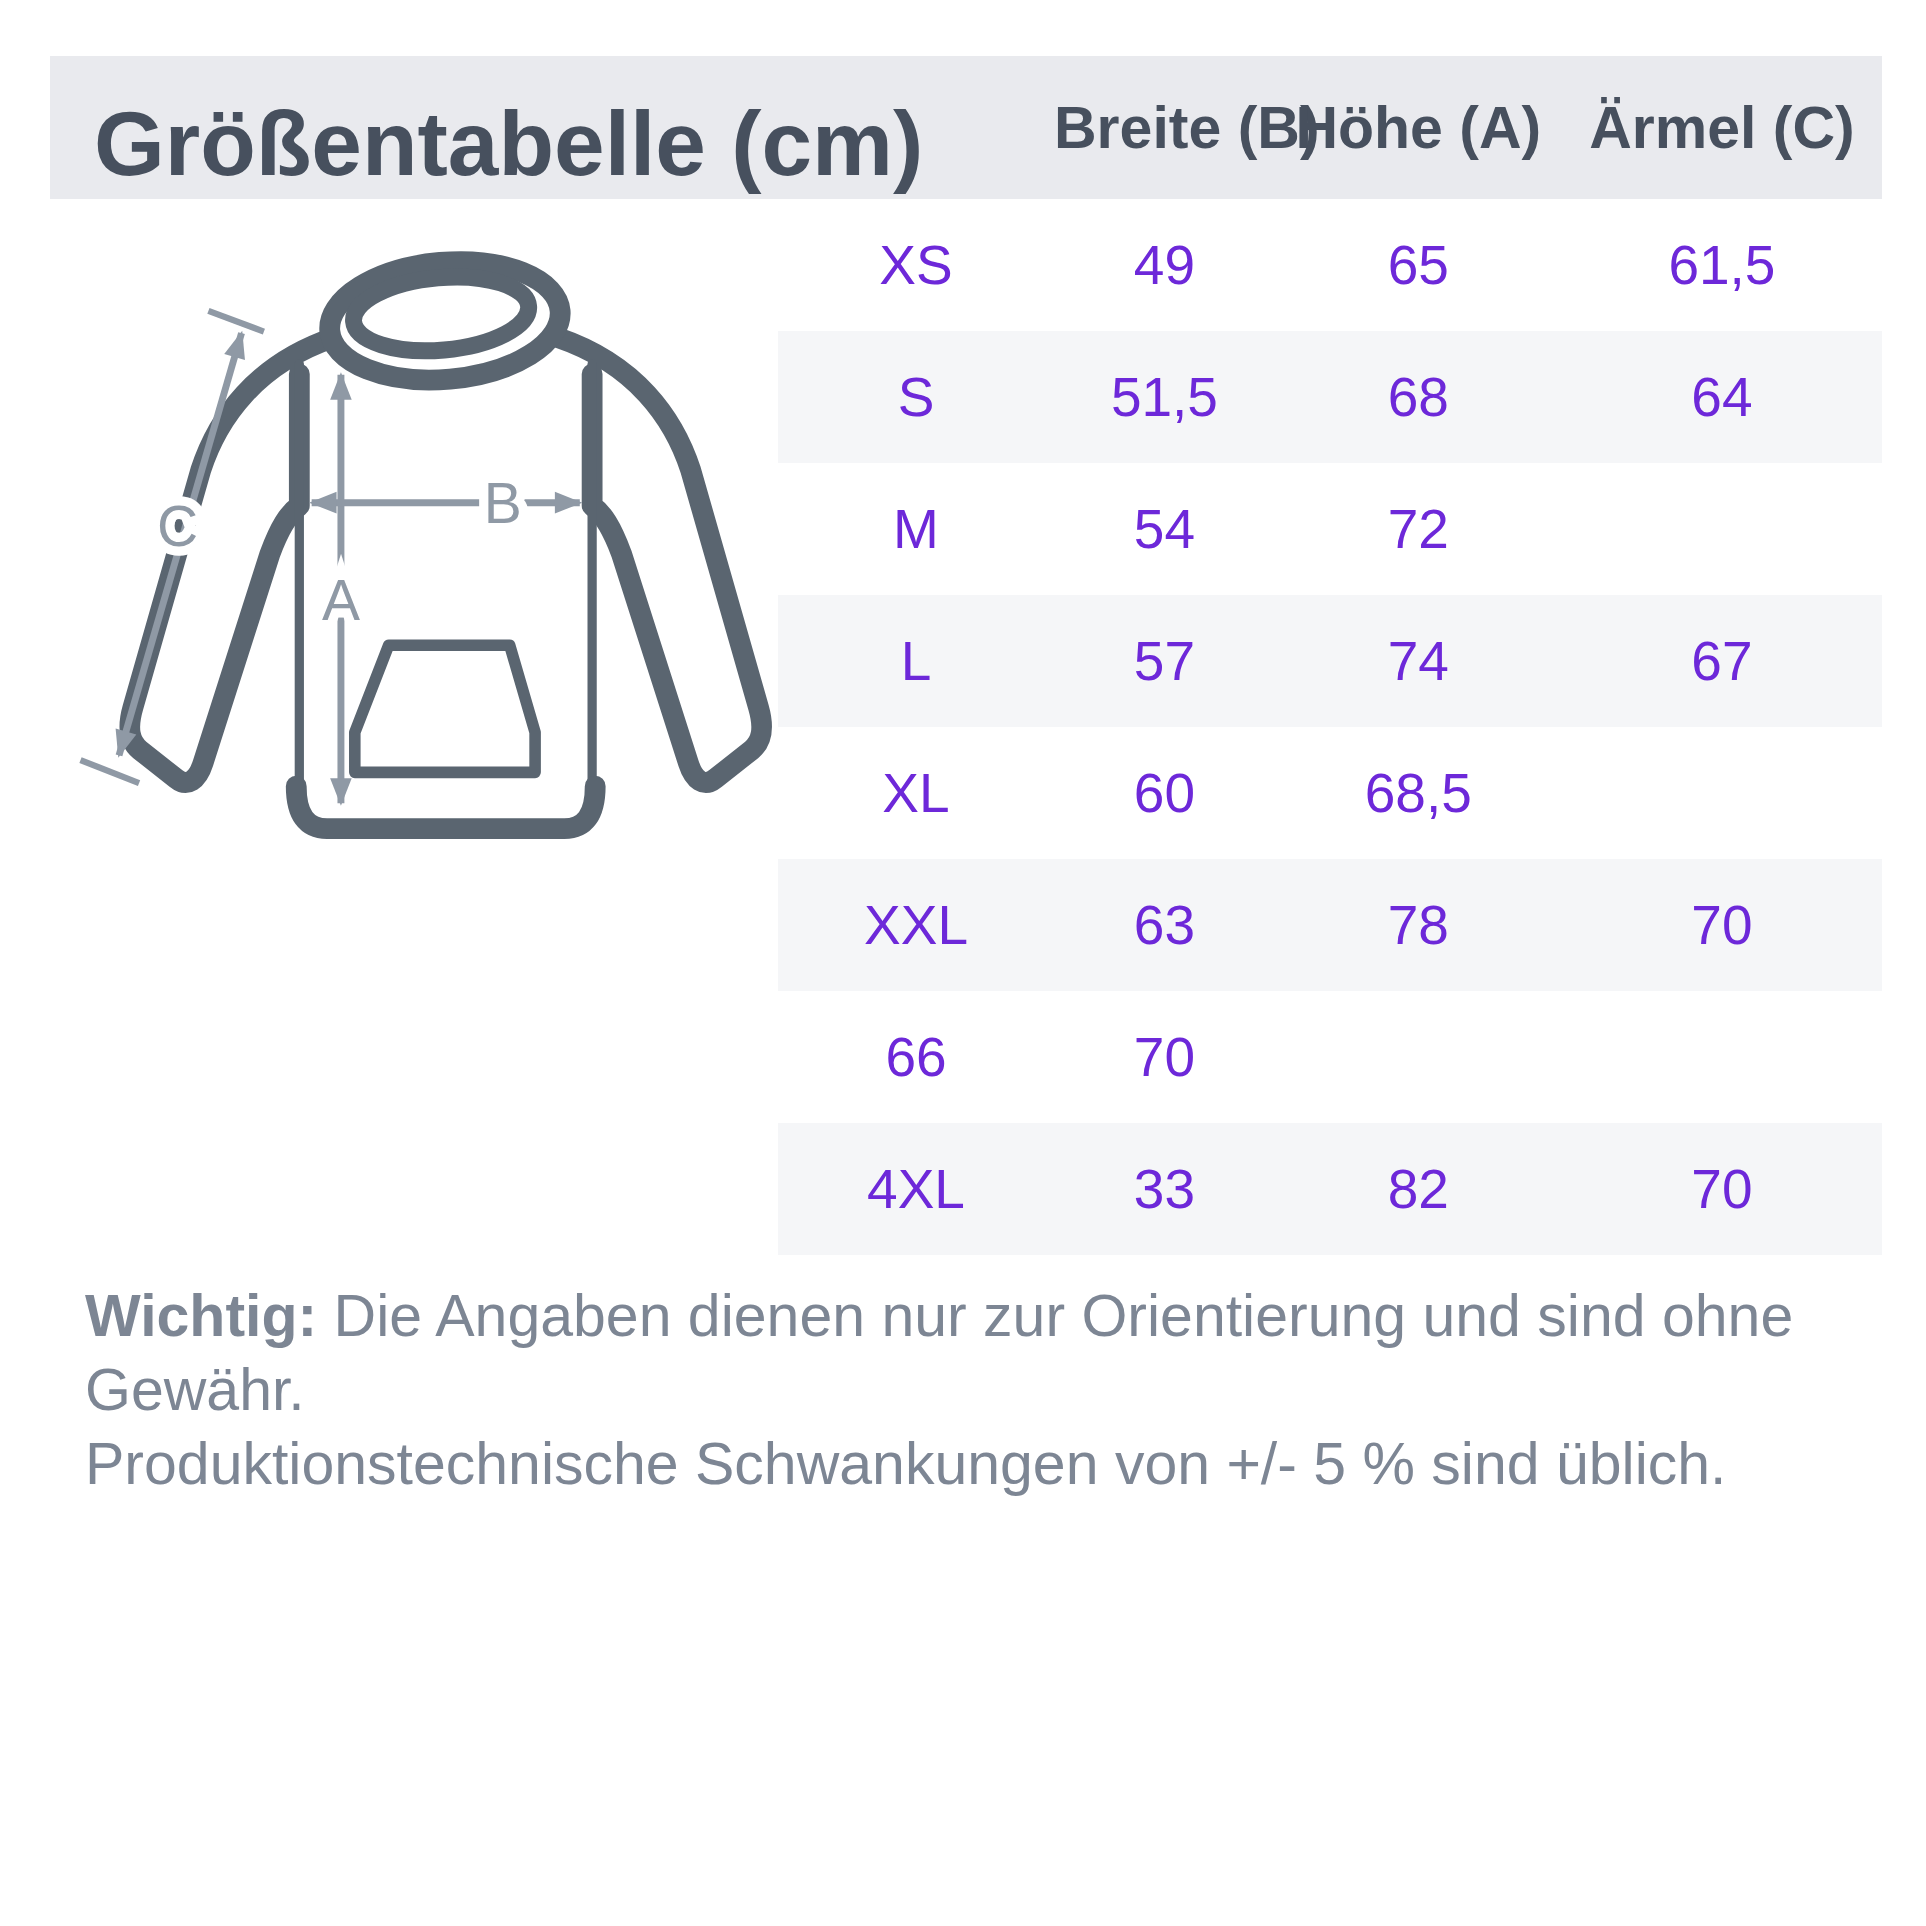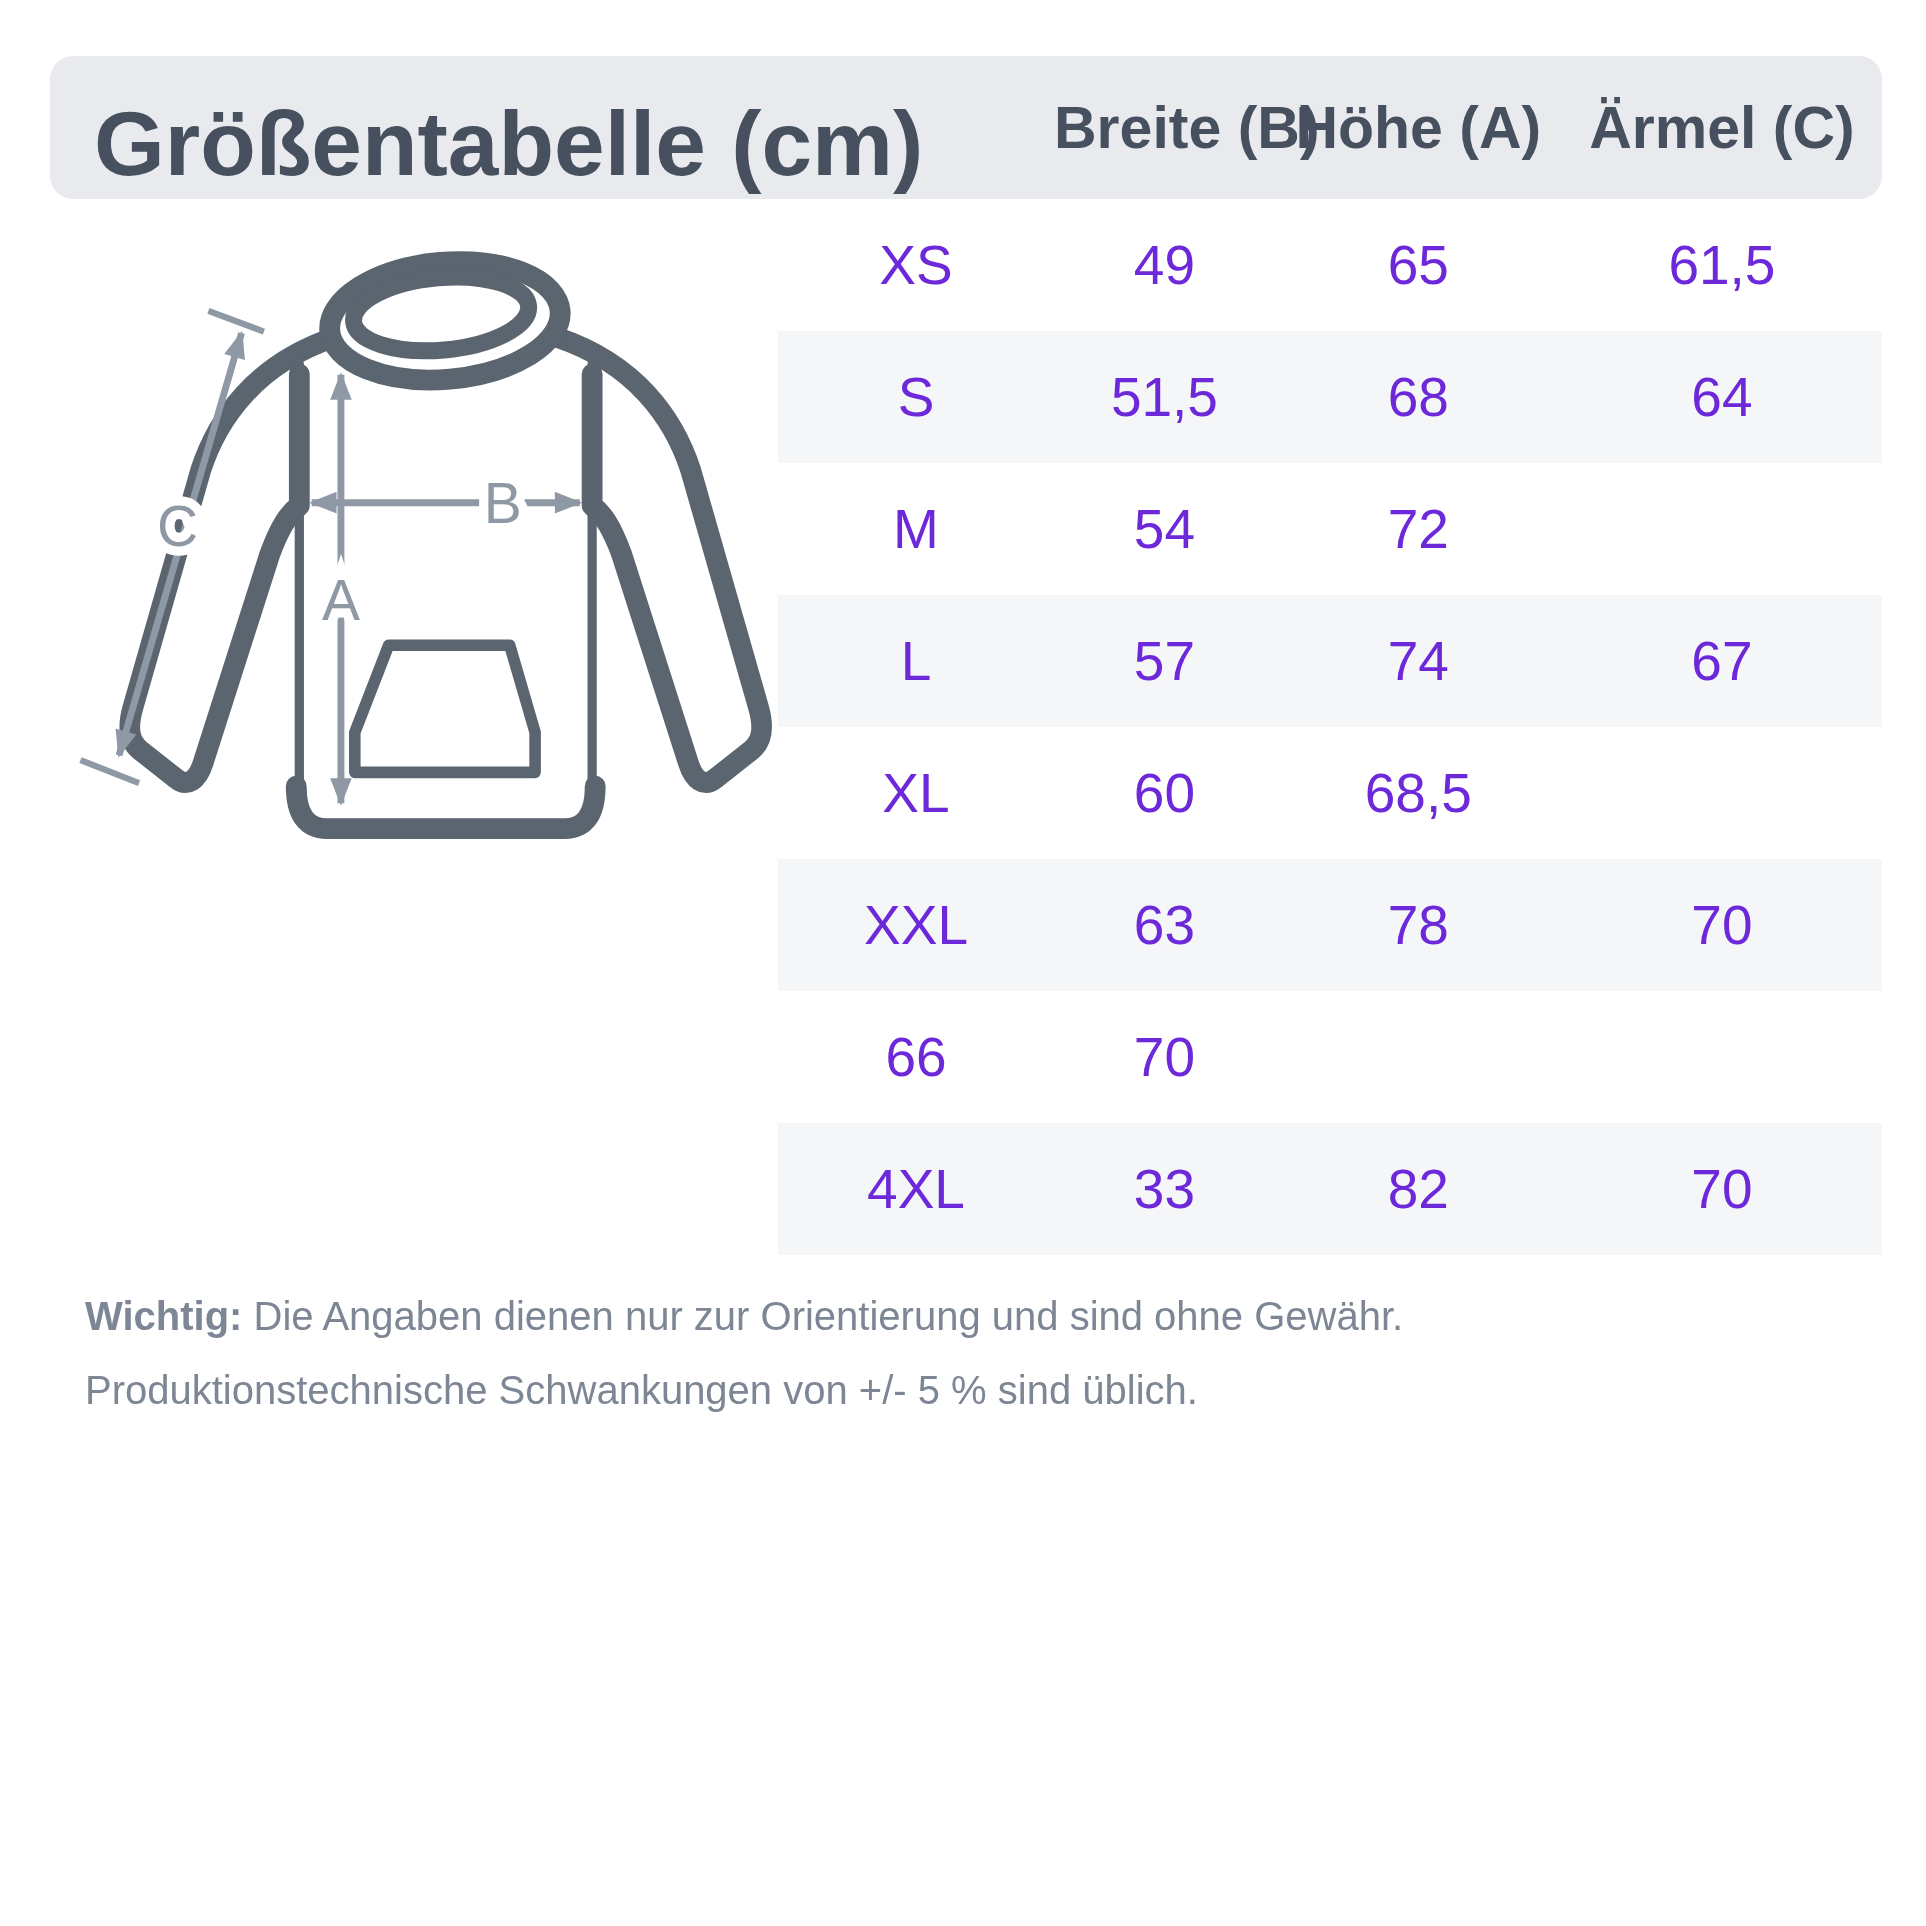--- a/index.html
+++ b/index.html
@@ -6,21 +6,21 @@
   .page{
     position:relative;
     width:1926px;height:1926px;
     background:#ffffff;
     font-family:"Liberation Sans","DejaVu Sans",sans-serif;
     overflow:hidden;
   }
   .sheet{position:absolute;left:50px;top:56px;width:1832px;}
 
   
-  .header-bar{position:relative;height:143px;background:#e9eaee;border-radius:23px;}
+  .header-bar{position:relative;height:143px;background:#e9eaee;}
   .title{
     position:absolute;left:44px;bottom:4.6px;
     font-size:91px;font-weight:700;color:#47505e;line-height:1.1;
     white-space:nowrap;
   }
   .header-cols{
     position:absolute;right:0;top:0;height:100%;width:1104px;
     display:grid;grid-template-columns:25% 20% 26% 29%;align-items:center;
   }
   .hcol{text-align:center;font-size:59px;font-weight:700;color:#47505e;white-space:nowrap;}
@@ -33,21 +33,21 @@
   .row{
     display:grid;grid-template-columns:25% 20% 26% 29%;
     height:132px;align-items:center;text-align:center;
     font-size:55px;color:#6d28d9;
   }
   .row.striped{background:#f5f6f8;}
 
   
   .note{
     margin:26px 0 0 35px;width:1741px;
-    font-size:40px;line-height:74px;color:#7d8694;
+    font-size:59px;line-height:74px;color:#7d8694;
   }
   .note .nb{font-weight:700;}
 
   
   .outline{stroke:#5a6570;fill:#ffffff;stroke-linejoin:round;stroke-linecap:round;}
   .thin{stroke:#5a6570;stroke-linecap:round;}
   .arrow-line{stroke:#8f99a5;fill:none;}
   .dlabel{
     font-family:"Liberation Sans","DejaVu Sans",sans-serif;
     font-size:74px;fill:#8f99a5;

